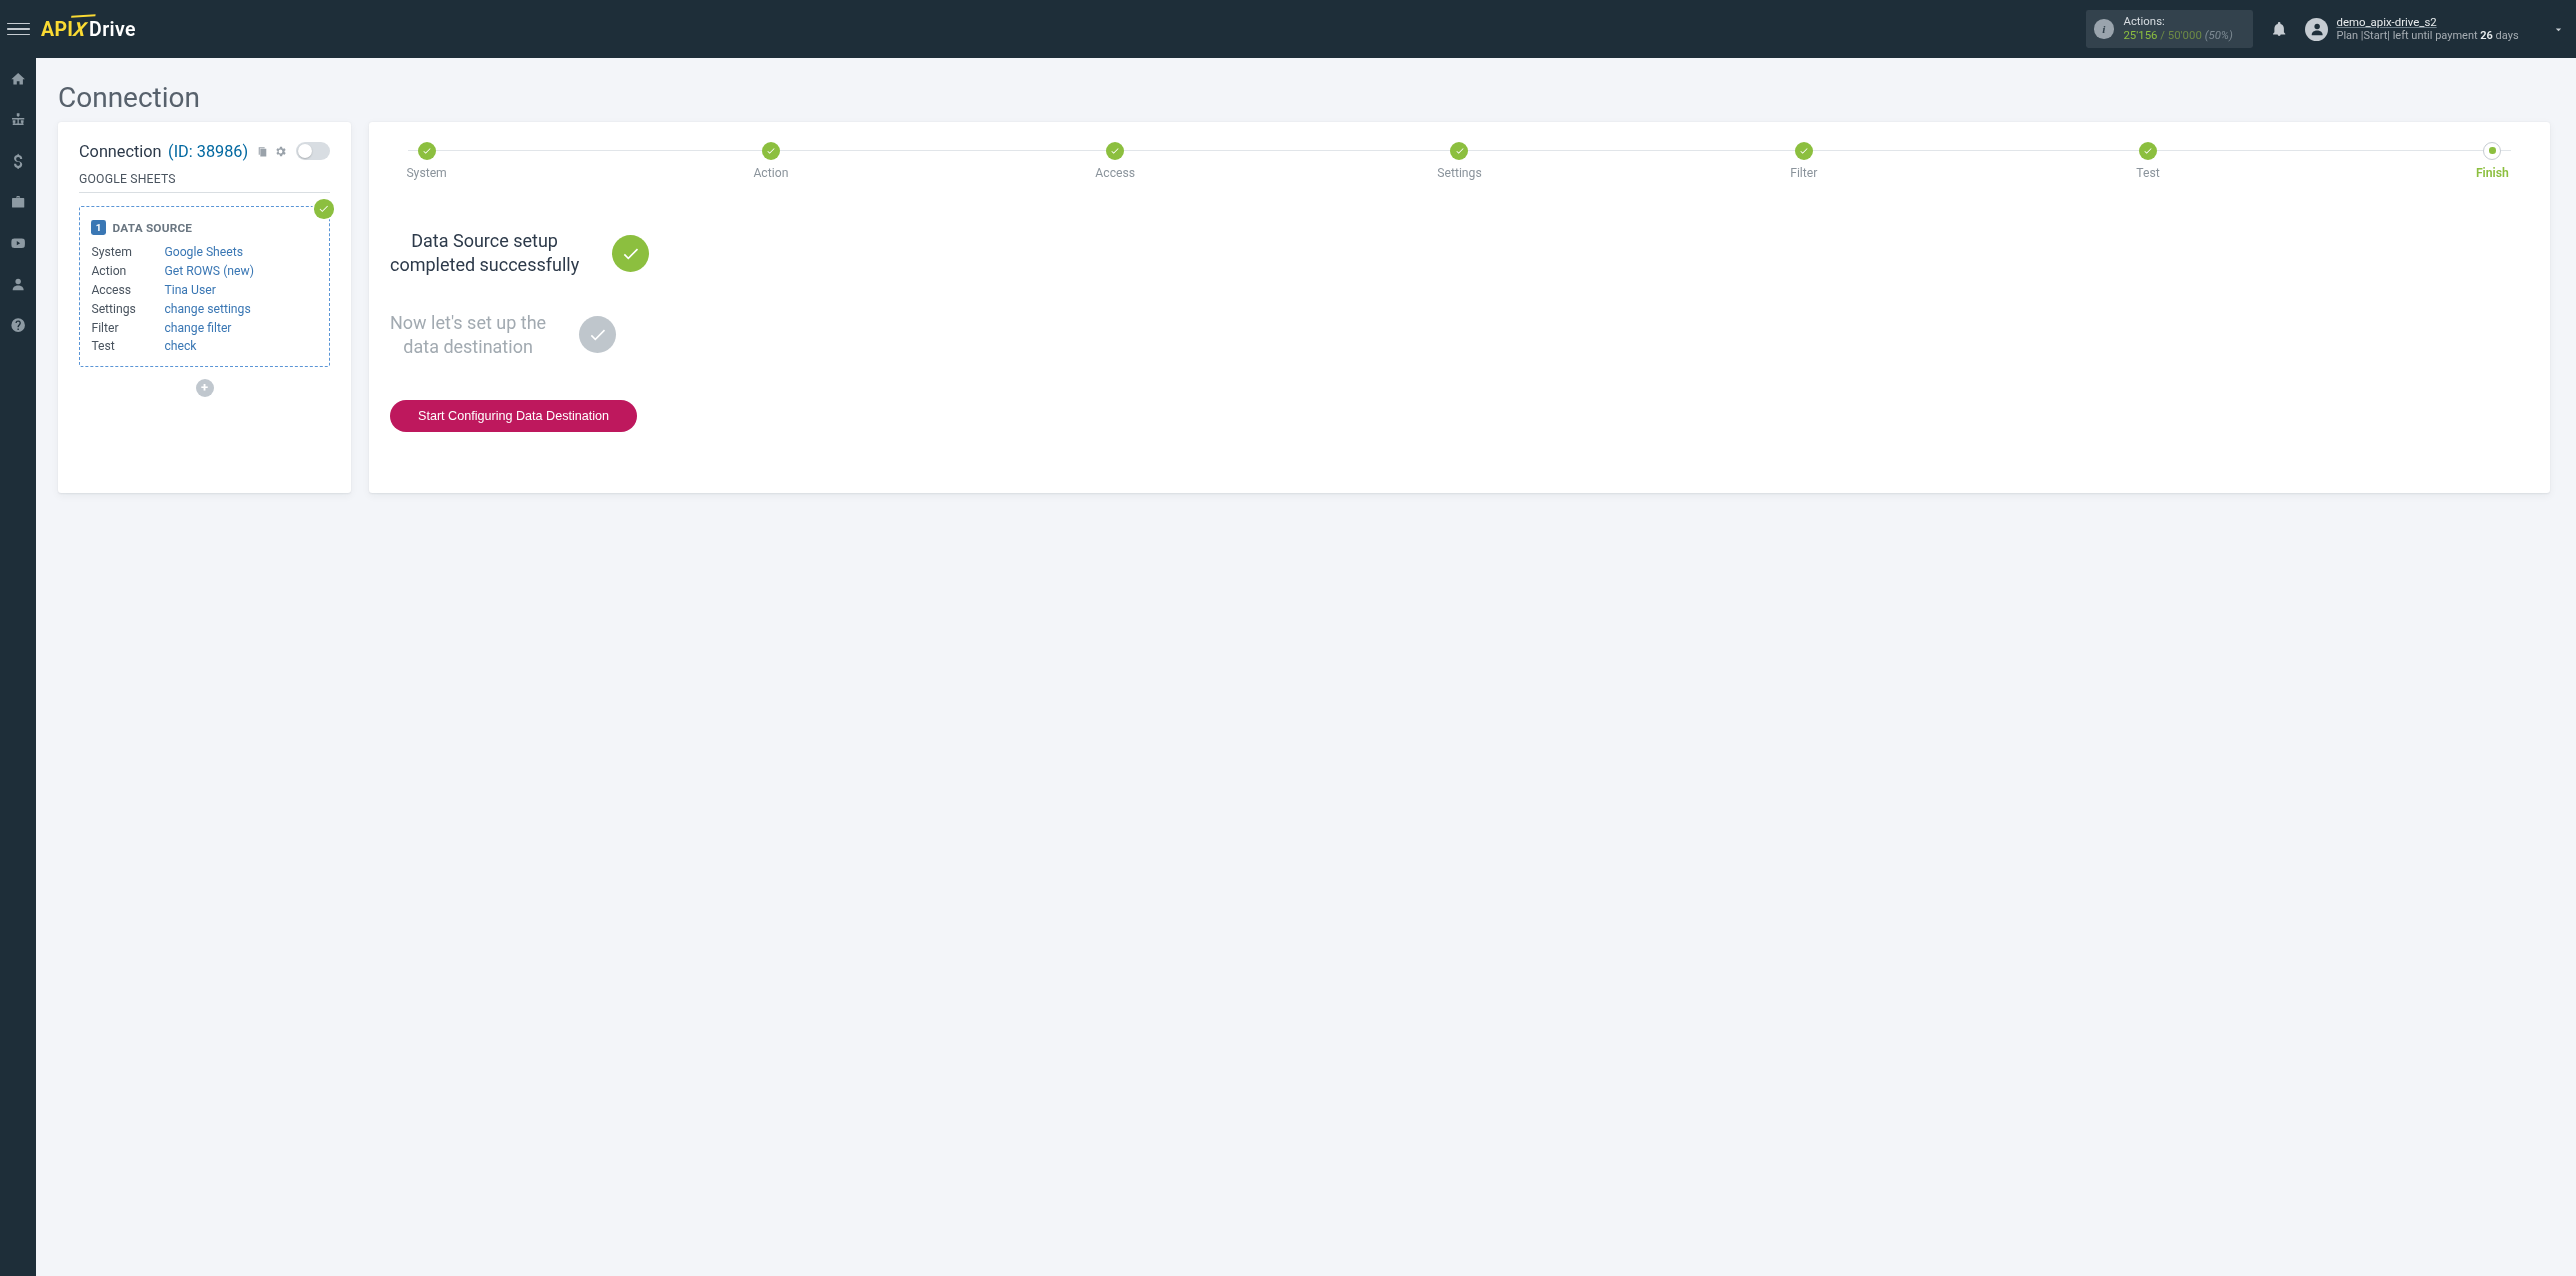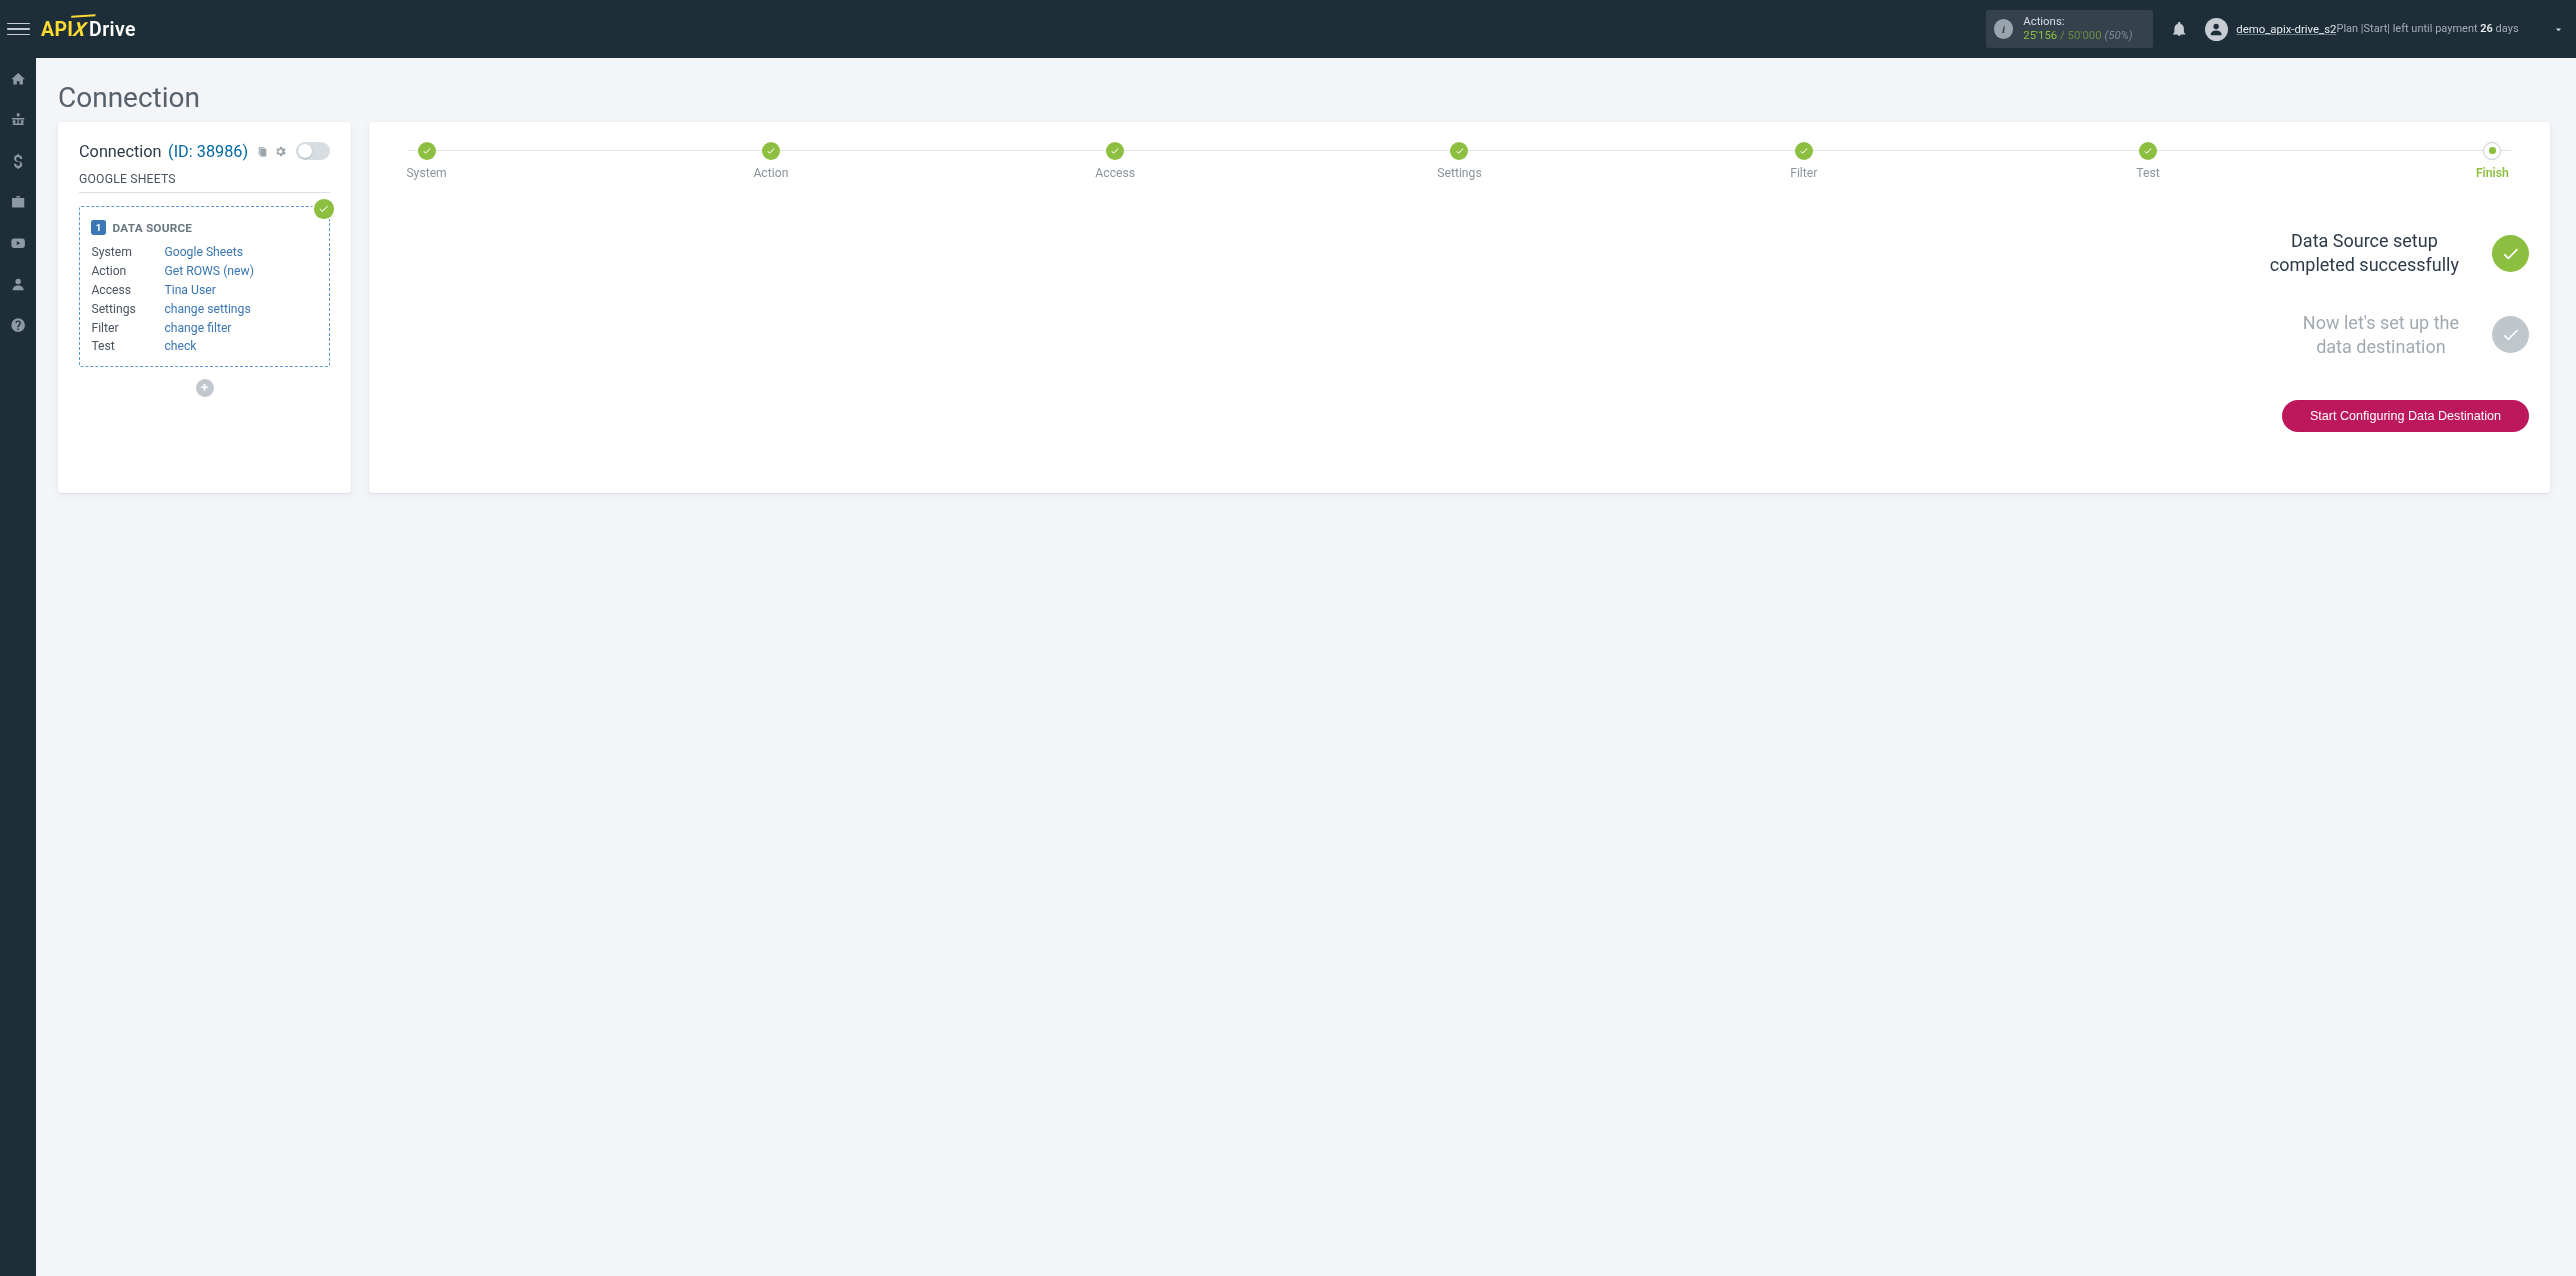--- a/index.html
+++ b/index.html
@@ -59,21 +59,21 @@
   .actions-values .total{ color:#6d8a45; }
   .actions-values .pct  { color:#7d8a93; font-style:italic; }
 
   .bell { margin:0 18px; color:#c6ccd2; cursor:pointer; }
   .avatar {
     width:23px;height:23px;border-radius:50%;background:#c6ccd2;
     display:flex;align-items:center;justify-content:center;
     margin-right:8.1px; cursor:pointer;
   }
   .avatar svg{display:block}
-  .user-block { display:flex;flex-direction:row;line-height:1.25;font-size:11.4px; }
+  .user-block { display:flex;flex-direction:column;line-height:1.25;font-size:11.4px; }
   .user-name { color:#e9edef; text-decoration:underline; text-decoration-color:#6a7b86; cursor:pointer;}
   .user-plan { color:#a6adb3; font-size:11px; }
   .user-plan b { color:#e9edef; font-weight:600; }
   .expand { margin-left:33px; color:#c6ccd2; cursor:pointer; }
 
   
   .sidebar {
     position:fixed; top:42px; bottom:0; left:0; width:36px;
     background:#1e2e39; display:flex; flex-direction:column; align-items:center;
     padding-top:28px; gap:23px; z-index:40;
@@ -151,21 +151,21 @@
   }
   .step.finish .dot{
     background:#fff; border:1.6px solid #c6ccd2; position:relative;
   }
   .step.finish .dot::after{
     content:""; width:6.5px;height:6.5px;border-radius:50%;background:#8cbf3f;
   }
   .step .lbl{ font-size:12.2px; color:#8b949c; }
   .step.finish .lbl{ color:#8cbf3f; font-weight:600; }
 
-  .finish-block{ display:flex; flex-direction:column; align-items:flex-end; gap:33px;}
+  .finish-block{ display:flex; flex-direction:column; align-items:flex-start; gap:33px;}
   .finish-row{ display:flex; align-items:center; gap:33px;}
   .finish-text{ font-size:18px; color:#2d3a4a; text-align:center; line-height:1.35; max-width:212px;}
   .finish-text.muted{ color:#a2aab1;}
   .big-check{
     width:37px;height:37px;border-radius:50%;background:#8cbf3f;display:flex;align-items:center;justify-content:center;
   }
   .big-check.grey{background:#bfc6cc;}
   .cta-btn{
     margin-top:8.1px;
     background:#be185d; color:#fff; border:none; border-radius:18px;

